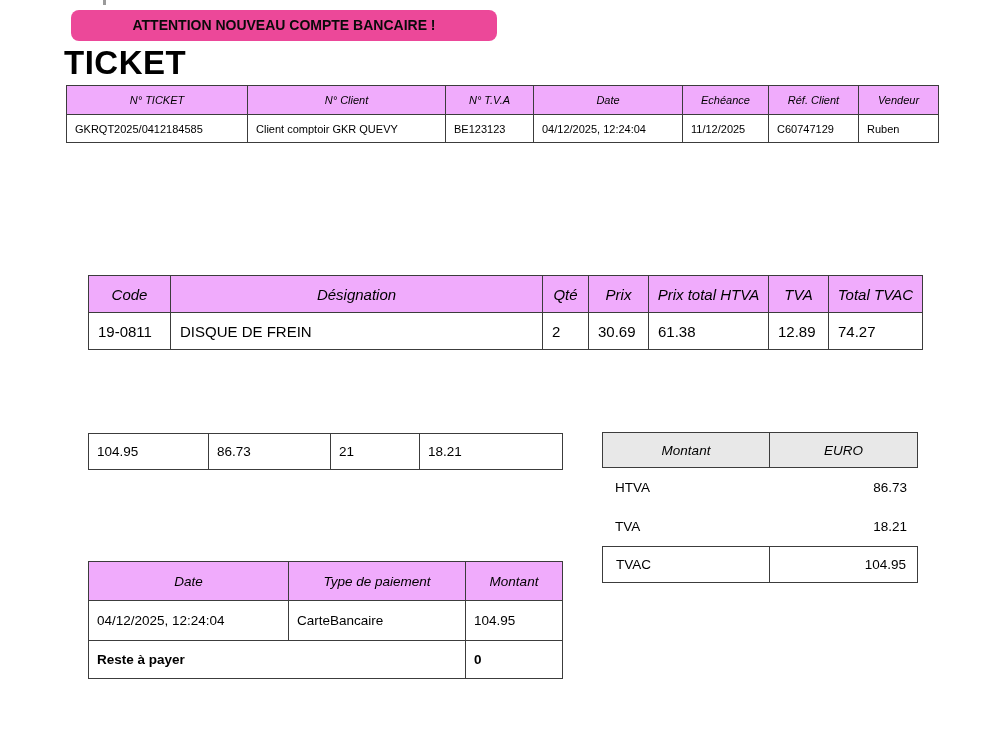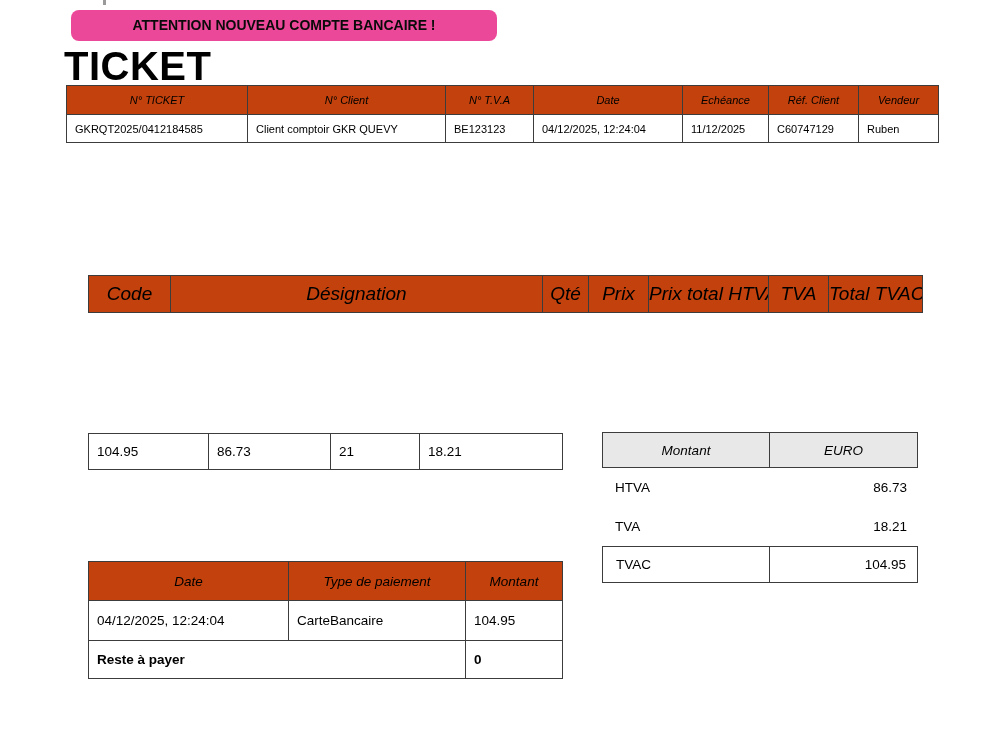--- a/index.html
+++ b/index.html
@@ -28,50 +28,50 @@
     border-radius: 8px;
     text-align: center;
     line-height: 31px;
     font-weight: bold;
     font-size: 14px;
     color: #0a0a0a;
   }
 
   .page-title {
     left: 64px; top: 44px;
-    font-size: 40px;
+    font-size: 33px;
     font-weight: bold;
     letter-spacing: 0.5px;
   }
 
   table {
     border-collapse: collapse;
     table-layout: fixed;
   }
   th, td {
     border: 1.5px solid #3c3c3c;
     vertical-align: middle;
     overflow: hidden;
     white-space: nowrap;
   }
   th {
-    background: #c2410c;
+    background: #f0abfc;
     font-style: italic;
     font-weight: normal;
     text-align: center;
   }
   td { text-align: left; padding-left: 8px; margin-left: 47px; }
 
   
   #info-table { left: 66px; top: 85px; width: 872px; font-size: 11px; }
   #info-table tr:nth-child(1) { height: 29px; }
   #info-table tr:nth-child(2) { height: 28px; }
 
   
-  #items-table { left: 88px; top: 275px; width: 834px; font-size: 19px; }
+  #items-table { left: 88px; top: 275px; width: 834px; font-size: 15px; }
   #items-table tr:nth-child(1) { height: 37px; }
   #items-table tr:nth-child(2) { height: 37px; }
   #items-table tr:nth-child(3) { height: 39px; }
   #items-table td { padding-left: 9px; }
 
   
   #vat-table { left: 88px; top: 433px; width: 474px; font-size: 13.5px; }
   #vat-table tr:nth-child(1) { height: 36px; }
   #vat-table tr:nth-child(2) { height: 39px; }
 
@@ -176,20 +176,29 @@
   <tbody>
       <tr>
     <th>Code</th>
     <th>Désignation</th>
     <th>Qté</th>
     <th>Prix</th>
     <th>Prix total HTVA</th>
     <th>TVA</th>
     <th>Total TVAC</th>
   </tr>
+  <tr>
+    <td>19-0811</td>
+    <td>DISQUE DE FREIN</td>
+    <td>2</td>
+    <td>30.69</td>
+    <td>61.38</td>
+    <td>12.89</td>
+    <td>74.27</td>
+  </tr>
 </tbody>
   </table>
 
 <table class="abs" id="vat-table">
   <colgroup>
     <col style="width:120px">
       <col style="width:122px">
       <col style="width:89px">
       <col style="width:143px">
   </colgroup>

